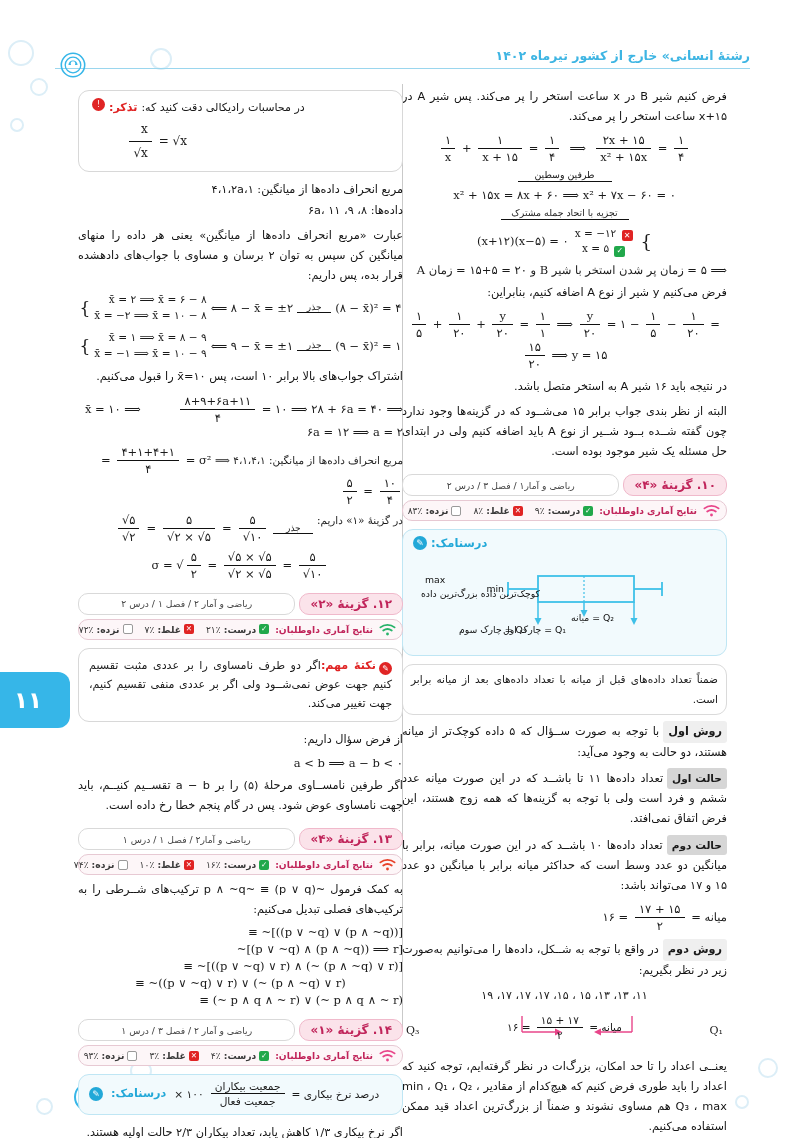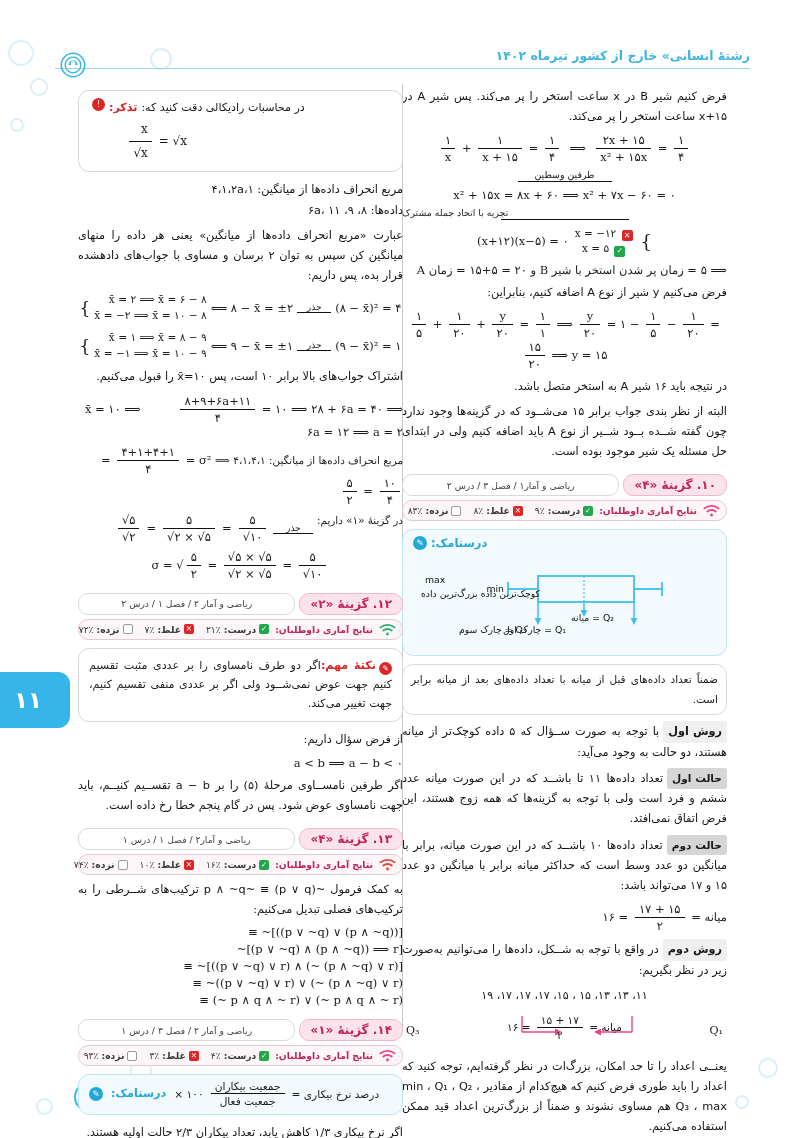--- a/index.html
+++ b/index.html
@@ -246,21 +246,21 @@
     <span class="frac"><span class="num">۲x&nbsp;+&nbsp;۱۵</span><span class="den">x²&nbsp;+&nbsp;۱۵x</span></span>
     =
     <span class="frac"><span class="num">۱</span><span class="den">۴</span></span>
   </div>
 
   <div class="math rtlrow" style="text-align:center;font-size:9.4px;color:#111;margin:-1px 0 1px 0;">طرفین وسطین</div>
   <div style="height:1px;background:#111;width:94px;margin:0 auto 4px auto;"></div>
 
   <div class="math">x² + ۱۵x = ۸x + ۶۰ ⟹ x² + ۷x − ۶۰ = ۰</div>
 
-  <div class="math rtlrow" style="text-align:left;font-size:9.4px;margin:-1px 0 1px 0;">تجزیه با اتحاد جمله مشترک</div>
+  <div class="math rtlrow" style="text-align:center;font-size:9.4px;margin:-1px 0 1px 0;">تجزیه با اتحاد جمله مشترک</div>
   <div style="height:1px;background:#111;width:128px;margin:0 auto 4px auto;"></div>
 
   <div class="math" style="display:flex;align-items:center;justify-content:center;gap:6px;">
     <span>(x+۱۲)(x−۵) = ۰</span>
     <span style="display:inline-block;direction:ltr;font-size:10.5px;line-height:1.45;">
       <span style="display:block;white-space:nowrap;">
         <span>x = −۱۲</span>
         <span class="mk r">✕</span>
       </span>
       <span style="display:block;white-space:nowrap;">
@@ -568,21 +568,21 @@
         <span>۷۴٪</span>
       </span>
     </div>
   </div>
 
   <p class="ptext">به کمک فرمول ~(p ∨ q) ≡ ~p ∧ ~q  ترکیب‌های شــرطی را به ترکیب‌های فصلی تبدیل می‌کنیم:</p>
 
   <div class="math" style="text-align:right;direction:ltr;margin:3px 0;">≡ ~[((p ∨ ~q) ∨ (p ∧ ~q))]</div>
   <div class="math" style="text-align:right;direction:ltr;margin:3px 0;">~[(p ∨ ~q) ∧ (p ∧ ~q)) ⟹ r]</div>
   <div class="math" style="text-align:right;direction:ltr;margin:3px 0;">≡ ~[((p ∨ ~q) ∨ r) ∧ (~ (p ∧ ~q) ∨ r)]</div>
-  <div class="math" style="text-align:right;direction:ltr;margin:3px 0;">≡ ~((p ∨ ~q) ∨ r) ∨ (~ (p ∧ ~q) ∨ r)</div>
+  <div class="math" style="direction:ltr;margin:3px 0;">≡ ~((p ∨ ~q) ∨ r) ∨ (~ (p ∧ ~q) ∨ r)</div>
   <div class="math" style="text-align:right;direction:ltr;margin:3px 0;">≡ (~ p ∧ q ∧ ~ r) ∨ (~ p ∧ q ∧ ~ r)</div>
 
   <div class="ans-block">
     <div class="ans-head">
       <div class="opt">۱۴. گزینۀ «۱»</div>
       <div class="src">ریاضی و آمار ۲ / فصل ۳ / درس ۱</div>
     </div>
     <div class="stats-bar">
       <svg class="wifi" viewBox="0 0 24 18">
         <path d="M2 6 A16 16 0 0 1 22 6" fill="none" stroke="#e8468a" stroke-width="2.6" stroke-linecap="round"></path>

